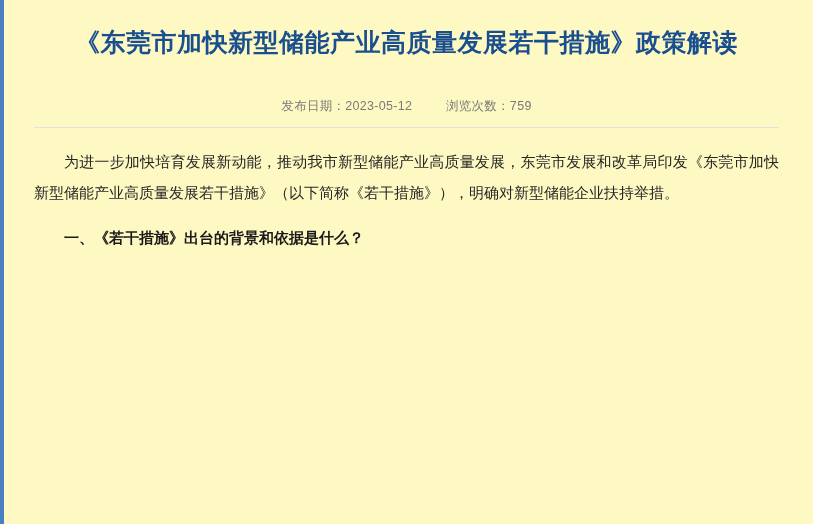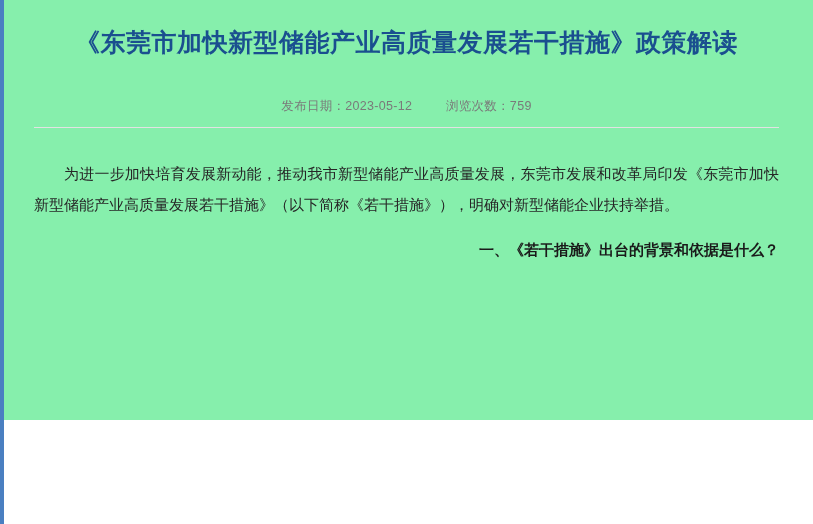--- a/index.html
+++ b/index.html
@@ -10,23 +10,23 @@
     width: 813px;
     height: 524px;
     background: #ffffff;
     font-family: "Liberation Sans", sans-serif;
     color: #222222;
     overflow: hidden;
   }
   .page {
     position: relative;
     width: 813px;
-    height: 420px;
+    height: 524px;
     box-sizing: border-box;
-    background: #86efac;
+    background: #fef9c3;
   }
   .left-rule {
     position: absolute;
     left: 0;
     top: 0;
     width: 4px;
     height: 524px;
     background: #4a7fc1;
   }
   .content {
@@ -55,38 +55,37 @@
   .meta .gap {
     display: inline-block;
     width: 26px;
   }
   .divider {
     margin: 12px 0 0 0;
     height: 1px;
     background: #e2e2e2;
   }
   .body-text {
-    margin-top: 30px;
+    margin-top: 18px;
   }
   p.para {
     margin: 0 0 11px 0;
     font-size: 15px;
     line-height: 31px;
     color: #262626;
     text-align: justify;
     text-indent: 2em;
   }
   p.heading {
     margin: 14px 0 8px 0;
     font-size: 15px;
     line-height: 31px;
     font-weight: bold;
     color: #1a1a1a;
     text-indent: 2em;
-    text-align: right;
   }
 </style>
 </head>
 <body>
 
 <div class="page">
   <div class="left-rule"></div>
   <div class="content">
     <h1 class="doc-title">《东莞市加快新型储能产业高质量发展若干措施》政策解读</h1>
 

